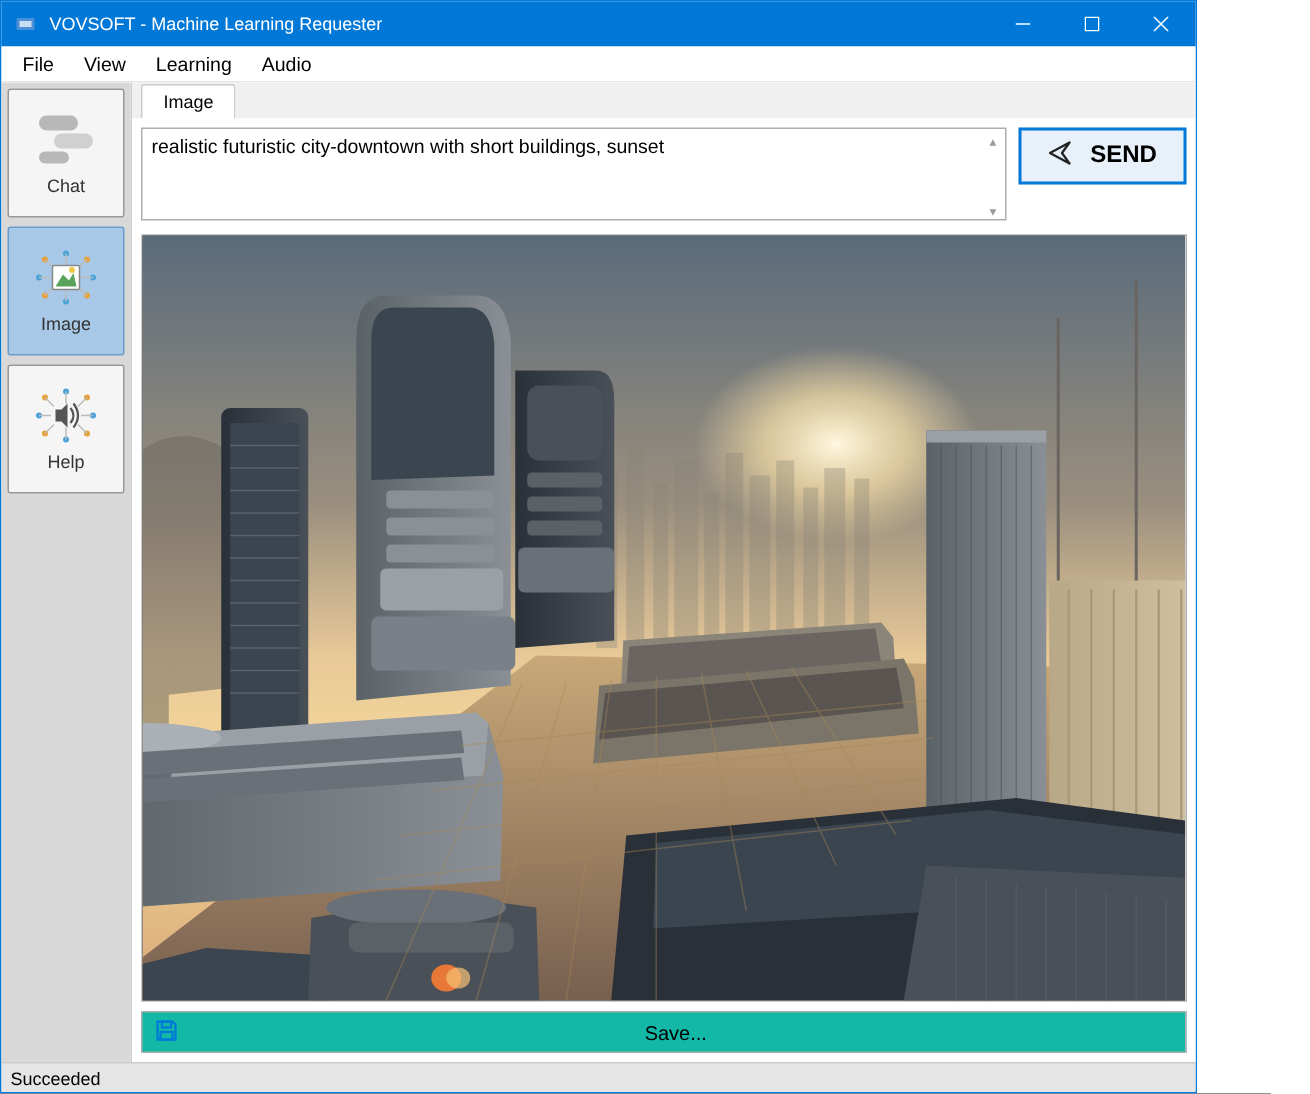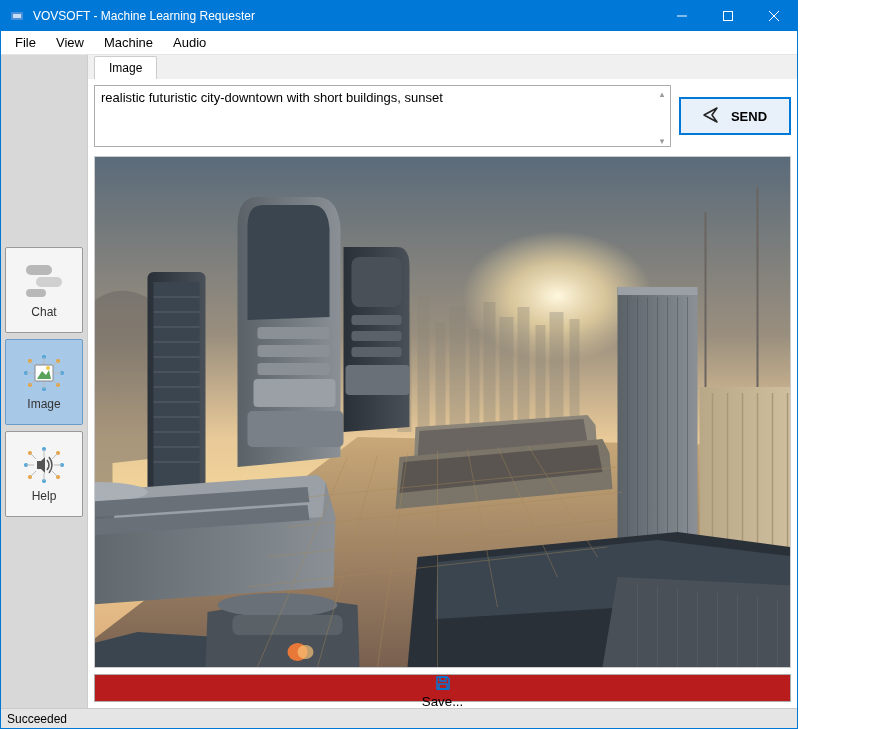--- a/index.html
+++ b/index.html
@@ -6,39 +6,39 @@
     body { font-family: 'Segoe UI', Tahoma, sans-serif; font-size: 13px; background: #fff; overflow: hidden; }
     .window { width: 798px; height: 729px; display: flex; flex-direction: column; border: 1px solid #0078d7; }
     .titlebar { height: 30px; background: #0078d7; color: #fff; display: flex; align-items: center; padding: 0 0 0 8px; }
     .titlebar-icon { width: 16px; height: 16px; margin-right: 8px; display: flex; align-items: center; justify-content: center; }
     .titlebar-title { flex: 1; font-size: 12px; }
     .titlebar-btns { display: flex; height: 100%; }
     .titlebar-btn { width: 46px; height: 100%; display: flex; align-items: center; justify-content: center; color: #fff; cursor: pointer; }
     .menubar { height: 24px; background: #fff; display: flex; align-items: center; padding: 0 4px; border-bottom: 1px solid #e5e5e5; }
     .menu-item { padding: 3px 10px; cursor: pointer; font-size: 13px; }
     .body { flex: 1; display: flex; background: #f0f0f0; overflow: hidden; }
-    .sidebar { width: 86px; background: #d8d8d8; display: flex; flex-direction: column; padding: 4px; gap: 6px; justify-content: center; }
+    .sidebar { width: 86px; background: #d8d8d8; display: flex; flex-direction: column; padding: 4px; gap: 6px; }
     .side-btn { height: 86px; border: 1px solid #999; background: #f5f5f5; display: flex; flex-direction: column; align-items: center; justify-content: center; gap: 4px; cursor: pointer; border-radius: 2px; }
     .side-btn.active { background: #a8c8e8; border-color: #6b9bc9; }
     .side-icon { width: 48px; height: 40px; display: flex; align-items: center; justify-content: center; }
     .side-label { font-size: 12px; color: #333; }
     .main { flex: 1; display: flex; flex-direction: column; background: #fff; border-left: 1px solid #ccc; }
     .tabs { height: 24px; display: flex; align-items: flex-end; padding-left: 6px; background: #f0f0f0; }
     .tab { padding: 4px 14px; background: #fff; border: 1px solid #ccc; border-bottom: none; border-radius: 2px 2px 0 0; font-size: 12px; cursor: pointer; }
     .content { flex: 1; display: flex; flex-direction: column; padding: 6px; gap: 6px; background: #fff; overflow: hidden; }
     .prompt-row { display: flex; gap: 8px; }
     .prompt-wrap { flex: 1; position: relative; }
     .prompt-input { width: 100%; height: 62px; border: 1px solid #adadad; padding: 4px 6px; font-family: inherit; font-size: 13px; resize: none; outline: none; }
     .scroll-arrow { position: absolute; right: 2px; width: 14px; height: 14px; display: flex; align-items: center; justify-content: center; font-size: 9px; color: #999; cursor: pointer; }
     .scroll-up { top: 2px; }
     .scroll-down { bottom: 2px; }
-    .send-btn { width: 112px; height: 38px; border: 2px solid #0078d7; background: #e8f0fa; display: flex; align-items: center; justify-content: center; gap: 12px; cursor: pointer; font-weight: bold; font-size: 13px; margin-top: 12px; }
+    .send-btn { width: 112px; height: 38px; border: 2px solid #0078d7; background: #e8f0fa; display: flex; align-items: center; justify-content: center; gap: 12px; cursor: pointer; font-weight: bold; font-size: 16px; margin-top: 0; }
     .image-area { flex: 1; border: 1px solid #ccc; background: #222; position: relative; overflow: hidden; }
     .gen-image { width: 100%; height: 100%; display: block; }
-    .save-btn { height: 28px; border: 1px solid #adadad; background: #b91c1c; display: flex; align-items: center; cursor: pointer; padding: 0 8px; flex-direction: column; }
+    .save-btn { height: 28px; border: 1px solid #adadad; background: #14b8a6; display: flex; align-items: center; cursor: pointer; padding: 0 8px; }
     .save-icon { margin-right: 0; }
     .save-label { flex: 1; text-align: center; }
     .statusbar { height: 20px; background: #e5e5e5; border-top: 1px solid #ccc; display: flex; align-items: center; padding: 0 6px; font-size: 12px; }
   </style>
 </head>
 <body>
 
 <div class="window">
   <div class="titlebar">
     <span class="titlebar-icon">
@@ -64,21 +64,21 @@
             <line x1="0" y1="0" x2="10" y2="10" stroke="#fff" stroke-width="1"></line>
             <line x1="10" y1="0" x2="0" y2="10" stroke="#fff" stroke-width="1"></line>
           </svg>
       </div>
     </div>
   </div>
 
   <div class="menubar">
     <div class="menu-item">File</div>
     <div class="menu-item">View</div>
-    <div class="menu-item">Machine</div>
+    <div class="menu-item">Learning</div>
     <div class="menu-item">Audio</div>
   </div>
 
   <div class="body">
     <div class="sidebar">
       <div class="side-btn">
         <span class="side-icon">
           <svg width="48" height="36" viewBox="0 0 48 36">
             <rect x="6" y="2" width="26" height="10" rx="5" fill="#b8b8b8"></rect>
             <rect x="16" y="14" width="26" height="10" rx="5" fill="#d0d0d0"></rect>

